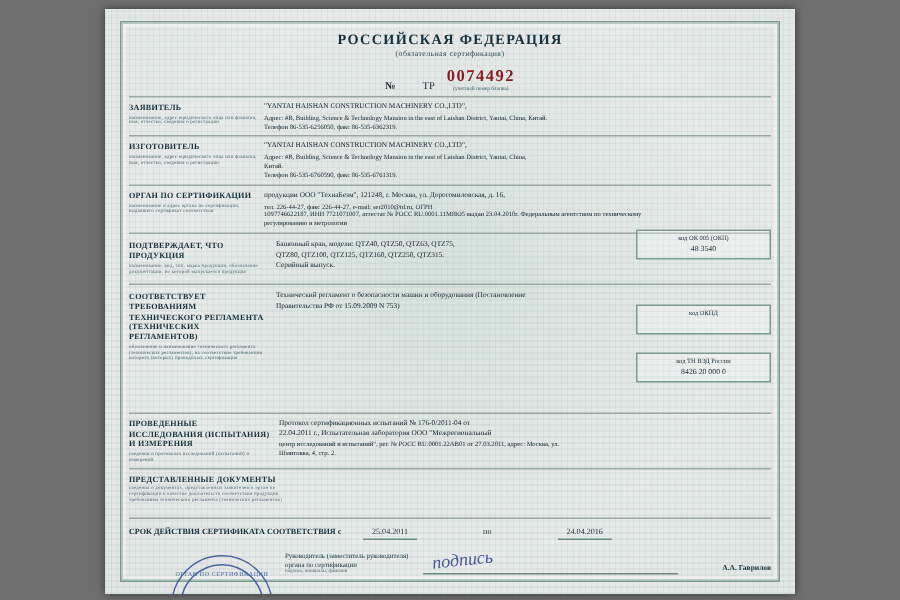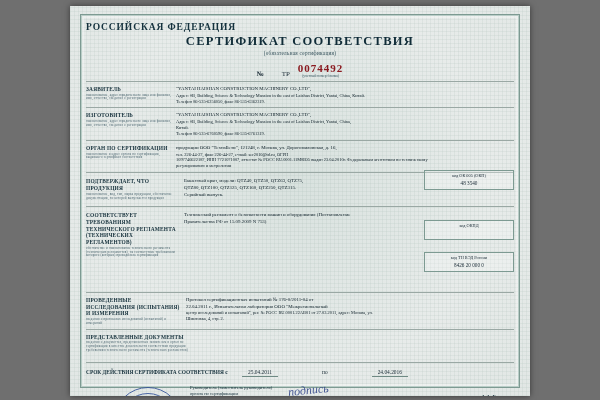--- a/index.html
+++ b/index.html
@@ -25,21 +25,21 @@
   .frame{
     position:absolute;left:10px;top:8px;right:10px;bottom:8px;
     border:1.5px solid #7d9a92;
     box-shadow:inset 0 0 0 1px #b9cdc7, inset 0 0 0 3px rgba(255,255,255,.35);
   }
   .inner{
     position:absolute;left:16px;top:14px;right:16px;bottom:14px;
     color:#1a2b36;
   }
   .title1{
-    text-align:left;font-weight:bold;font-size:9.5px;letter-spacing:.9px;
+    text-align:center;font-weight:bold;font-size:9.5px;letter-spacing:.9px;
     color:#14313d;margin-top:2px;
   }
   .title2{
     text-align:center;font-weight:bold;font-size:12.5px;letter-spacing:1.3px;
     color:#102c38;margin-top:2px;
   }
   .title3{
     text-align:center;font-size:5.2px;color:#2c4a54;margin-top:1px;letter-spacing:.3px;
   }
   .numline{
@@ -104,21 +104,20 @@
 </head>
 <body>
 
 <div class="page">
   <div class="guilloche"></div>
   <div class="frame"></div>
 
   <div class="inner">
 
     <div class="title1">РОССИЙСКАЯ ФЕДЕРАЦИЯ</div>
-    <div class="title2">СЕРТИФИКАТ СООТВЕТСТВИЯ</div>
     <div class="title3">(обязательная сертификация)</div>
 
     <div class="numline">
       <span class="no">№</span>
       <span class="tr">ТР</span>
       <span class="numwrap">
         <span class="tr-no">0074492</span>
         <span class="caps">(учетный номер бланка)</span>
       </span>
     </div>

